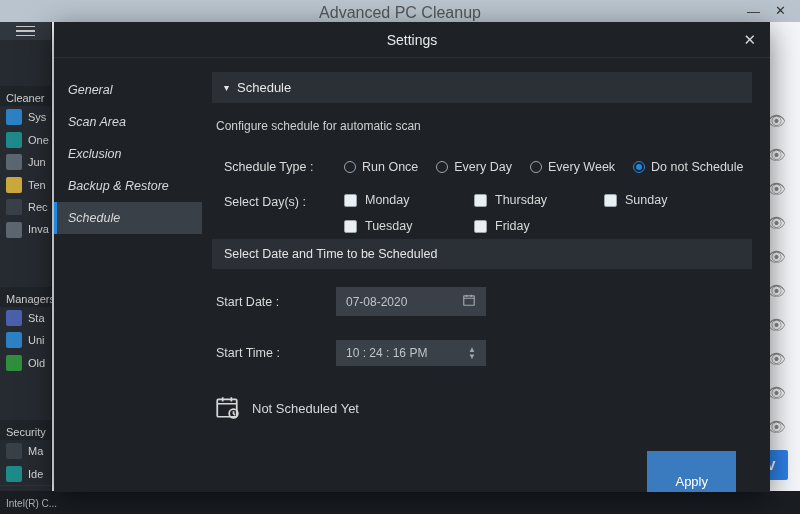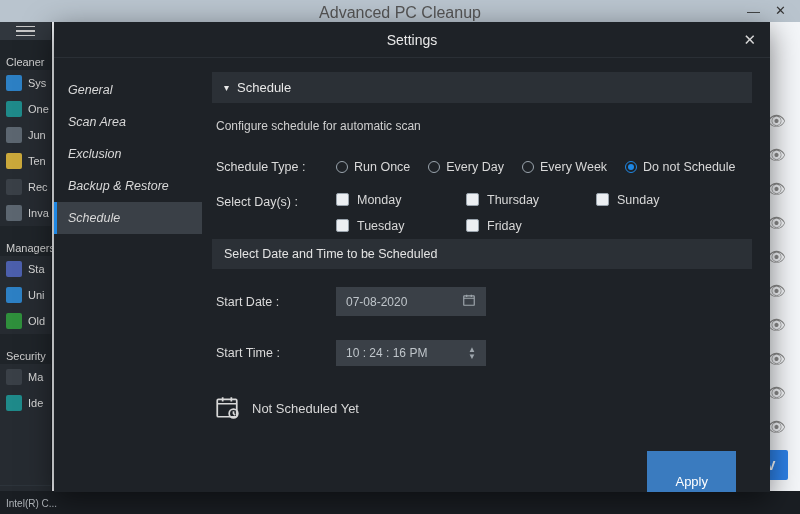--- a/index.html
+++ b/index.html
@@ -8,21 +8,21 @@
   
   .app-bg { position: absolute; inset: 0; background: #f1f4f7; }
   .app-title-bar { height: 22px; background: #b9c4ce; position: relative; }
   .app-title-bar .title { position: absolute; left: 50%; transform: translateX(-50%); font-size: 16px; color: #555; top: 4px; }
   .app-title-bar .min { position: absolute; right: 40px; top: 4px; color: #333; font-size: 13px;}
   .app-title-bar .close-x { position: absolute; right: 14px; top: 3px; color: #333; font-size: 13px;}
   .app-body { position: absolute; top: 22px; left: 0; right: 0; bottom: 0; display: flex; }
   .left-rail { width: 52px; background: #262b31; border-right: 1px solid #1a1e23; display: flex; flex-direction: column; }
   .left-rail .ham { height: 18px; display:flex; flex-direction:column; justify-content:center; gap:3px; padding:4px 16px; background:#31373e;}
   .left-rail .ham div{height:2px;background:#c7c7c7;}
-  .cat-label { color:#cfcfcf; font-size:11px; padding:16px 6px 2px 6px; background:#1f2429;}
+  .cat-label { color:#cfcfcf; font-size:11px; padding:6px 6px 2px 6px; background:#1f2429;margin-top:46px;}
   .rail-item { display:flex; align-items:center; gap:6px; padding:5px 6px; color:#d9d9d9; font-size:11px; white-space:nowrap; overflow:hidden; }
   .rail-item .ico { width:16px; height:16px; border-radius:2px; background:#2d80c4; flex:0 0 16px; }
   .rail-item.green .ico{background:#2f8f3c;}
   .rail-item.grey .ico{background:#5c6670;}
   .rail-item.orange .ico{background:#caa83b;}
   .rail-item.purple .ico{background:#4c5fac;}
   .rail-item.teal .ico{background:#1f8a8a;}
   .rail-item.dark .ico{background:#3a4047;}
   .rail-reg { margin-top:auto; padding:8px 6px; color:#9aa0a6; font-size:11px; border-top:1px solid #2d343b; display:flex; align-items:center; gap:6px;}
   .rail-reg .chk{width:12px;height:12px;border:1px solid #6c7780;}
@@ -40,29 +40,29 @@
   .dlg-header { height:36px; position:relative; display:flex; align-items:center; justify-content:center; color:#e8e8e8; font-size:14px; border-bottom:1px solid #2a2f35;}
   .dlg-header .close { position:absolute; right:14px; top:9px; color:#d6d6d6; font-size:15px; cursor:pointer;}
   .dlg-body { flex:1; display:flex; overflow:hidden;}
   .dlg-nav { width:148px; background:#1e2227; padding-top:16px;font-style:italic; }
   .dlg-nav .item { padding:9px 14px; color:#d8d8d8; font-size:12.5px; cursor:pointer;}
   .dlg-nav .item.active { background:#3a4047; border-left:3px solid #1e88e5; padding-left:11px;}
   .dlg-content { flex:1; padding:14px 18px 6px 10px; display:flex; flex-direction:column; gap:12px; min-width:0;}
   .section-head { background:#2b3036; padding:8px 12px; color:#e8e8e8; font-size:13px; display:flex; align-items:center; gap:8px;}
   .section-head .chev{font-size:10px;}
   .section-sub { color:#d0d0d0; font-size:12px; padding:4px 4px 8px 4px;}
-  .row { display:flex; align-items:center; gap:10px; padding:0 4px; min-height:28px; font-size:12.5px; color:#dcdcdc;}
+  .row { display:flex; align-items:center; gap:10px; padding:0 4px; min-height:28px; font-size:12.5px; color:#dcdcdc;margin-left:8px;}
   .row .label { width:110px; flex:0 0 110px;}
   .radio-group { display:flex; gap:18px; flex-wrap:wrap;}
   .radio-opt { display:flex; align-items:center; gap:6px; color:#d8d8d8; cursor:pointer;}
   .radio { width:12px; height:12px; border:1.5px solid #9aa4ad; border-radius:50%; display:inline-flex; align-items:center; justify-content:center;}
   .radio.sel{border-color:#1e88e5;}
   .radio.sel::after{content:"";width:6px;height:6px;background:#1e88e5;border-radius:50%;}
   .day-grid { display:grid; grid-template-columns: repeat(3, 130px); row-gap:12px; }
-  .day-opt { display:flex; align-items:flex-start; gap:8px; color:#d8d8d8;}
+  .day-opt { display:flex; align-items:flex-end; gap:8px; color:#d8d8d8;}
   .chk { width:13px; height:13px; border:1.5px solid #9aa4ad; border-radius:2px; background:#eceff2;}
   .sep-band { background:#2b3036; padding:8px 12px; color:#e4e4e4; font-size:12.5px; margin-top:6px;}
   .dt-row { display:flex; align-items:center; gap:20px; padding:6px 4px; color:#dadada; font-size:12.5px;}
   .dt-row .label{width:100px;}
   .dt-field { background:#3a4047; padding:6px 10px; color:#bfc5ca; display:flex; align-items:center; gap:10px; min-width:150px; font-size:12px;text-align:right;}
   .dt-field .cal{margin-left:auto; color:#9ea6ad;}
   .dt-field .spin{display:flex;flex-direction:column;margin-left:auto;line-height:7px;color:#9ea6ad;font-size:8px;}
   .status-row{display:flex;align-items:center;gap:12px;padding:10px 2px;color:#d8d8d8;font-size:13px;}
   .status-row .cal-ico svg{width:26px;height:26px;}
   .dlg-footer{display:flex;justify-content:flex-end;padding:6px 16px 12px 16px;}

